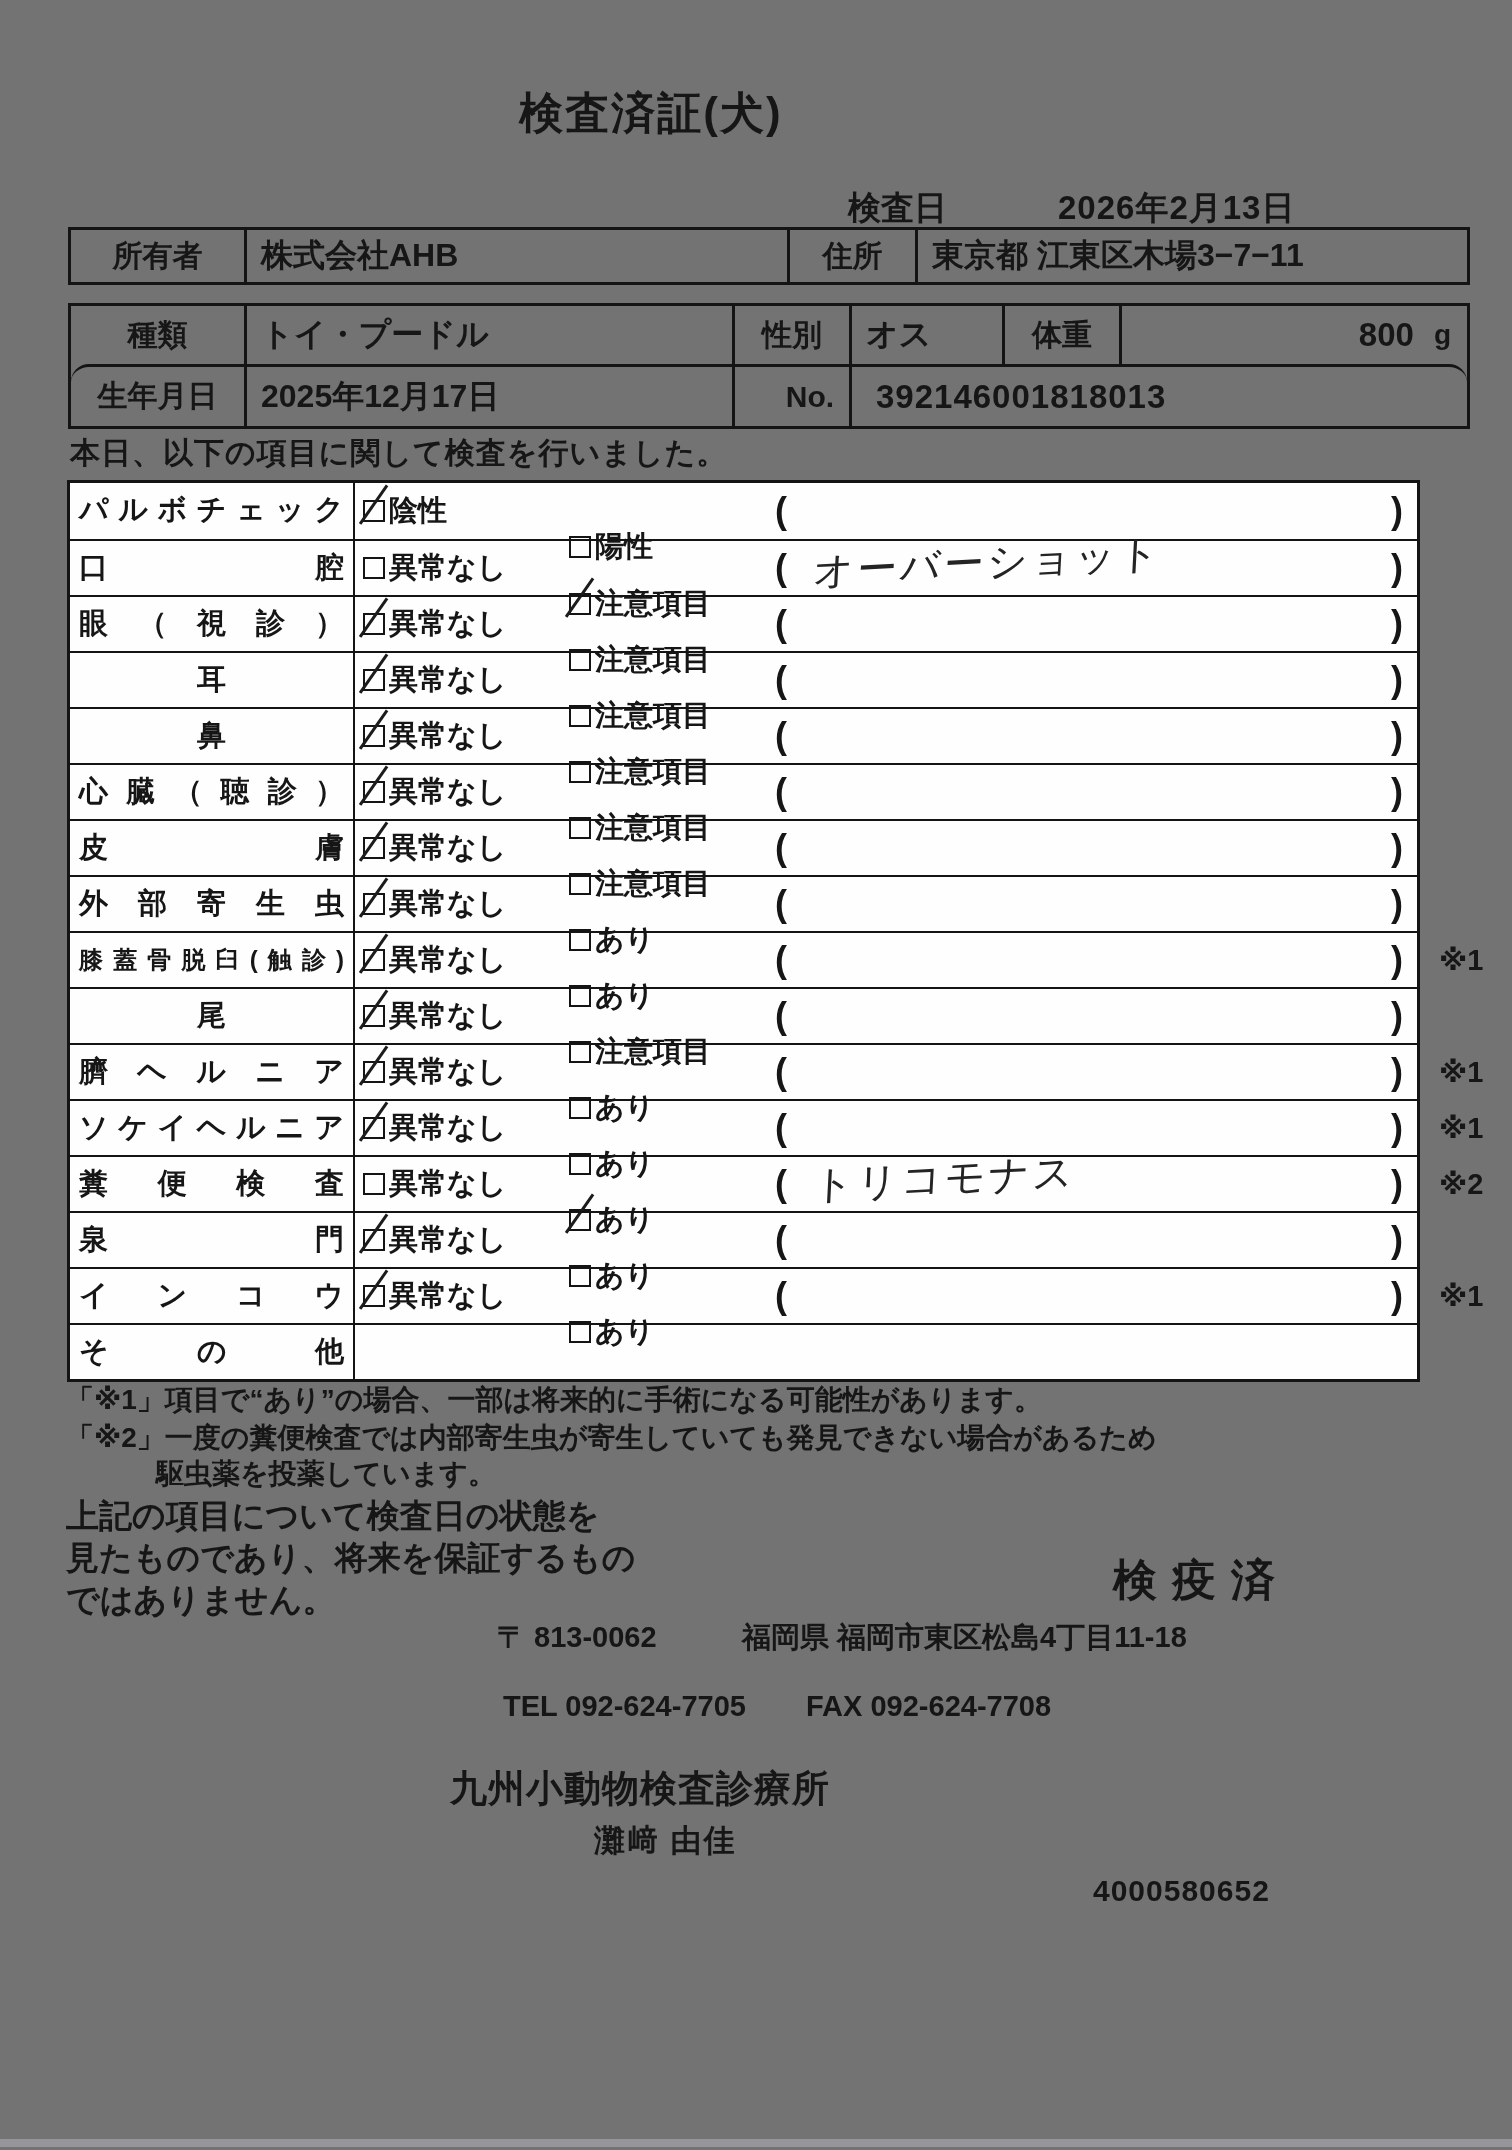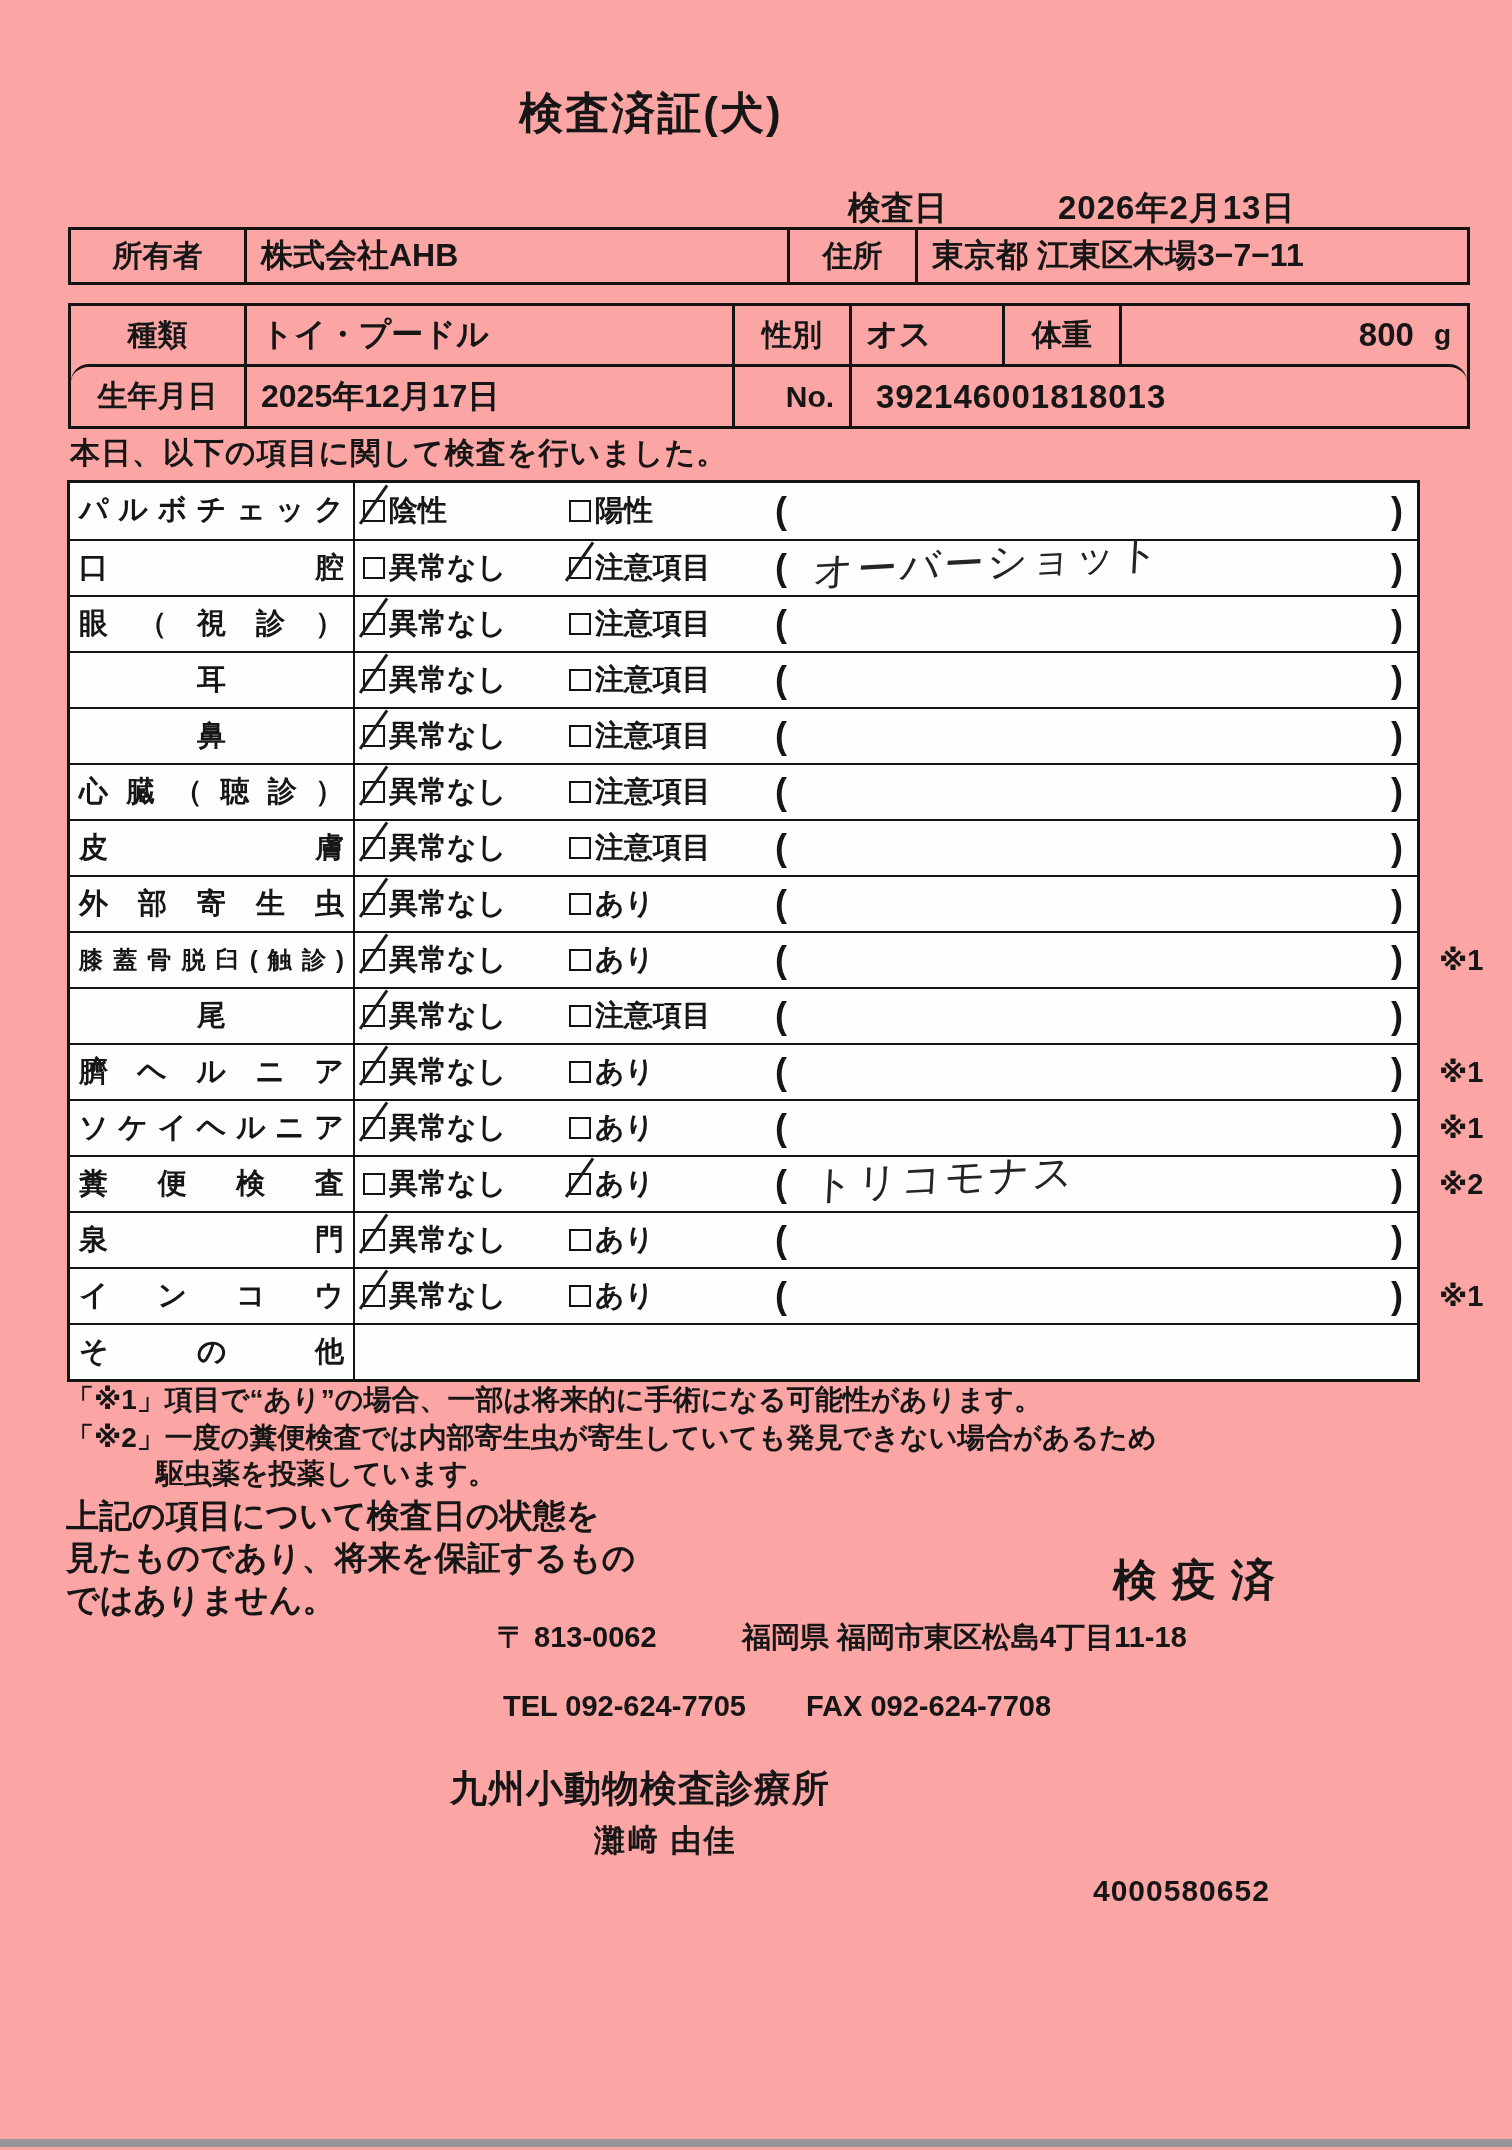--- a/index.html
+++ b/index.html
@@ -1,16 +1,16 @@
 <!DOCTYPE html>
 <html><head>
 <meta charset="utf-8">
 <style>
   html,body{margin:0;padding:0;background:#e8e8e8;}
-  .page{position:relative;width:1512px;height:2150px;background:#fca5a5;overflow:hidden;
+  .page{position:relative;width:1512px;height:2150px;background:#737373;overflow:hidden;
         font-family:"Liberation Sans","DejaVu Sans",sans-serif;color:#161616;}
   .page *{box-sizing:border-box;}
 
   .title{position:absolute;top:84px;left:0;width:1302px;text-align:center;
          font-size:44px;font-weight:bold;letter-spacing:2px;}
 
   .daterow{position:absolute;top:186px;left:0;width:1512px;height:40px;font-weight:bold;font-size:33px;}
   .daterow .dlabel{position:absolute;left:848px;top:0;}
   .daterow .dvalue{position:absolute;left:1058px;top:0;letter-spacing:1px;}
 
@@ -41,21 +41,21 @@
   .erow{display:flex;height:56px;position:relative;}
   .erow + .erow{border-top:2.5px solid #141414;}
   .rlabel{width:285px;border-right:2.5px solid #141414;font-size:29px;font-weight:bold;
           padding:0 9px;line-height:53px;overflow:hidden;white-space:nowrap;}
   .rlabel.justify{text-align:justify;text-align-last:justify;}
   .rlabel.center{text-align:center;}
   .rlabel.small{font-size:24px;}
   .rcell{flex:1;position:relative;}
   .opt{position:absolute;top:50%;transform:translateY(-50%);display:inline-flex;align-items:center;
        font-size:29px;font-weight:bold;white-space:nowrap;}
-  .opt1{left:8px;} .opt2{left:214px;}
+  .opt1{left:8px;} .opt2{left:214px;margin-top:36px;}
   .box{width:22px;height:22px;border:2.5px solid #141414;margin-right:4px;position:relative;flex:none;}
   .opt.checked .box::after{content:"";position:absolute;left:-4px;bottom:-5px;width:47px;height:2.6px;
        background:#1b1b1b;transform:rotate(-55deg);transform-origin:0% 100%;}
   .paren{position:absolute;top:50%;transform:translateY(-50%);font-size:36px;font-weight:bold;}
   .paren.open{left:420px;} .paren.close{right:14px;}
   .hand{position:absolute;left:458px;top:-6px;font-size:40px;font-weight:400;color:#242424;
         letter-spacing:3px;white-space:nowrap;transform:rotate(-3deg) skewX(-6deg);z-index:2;}
   .notemark{position:absolute;left:calc(100% + 22px);top:50%;transform:translateY(-50%);
         font-size:29px;font-weight:bold;white-space:nowrap;}
 

